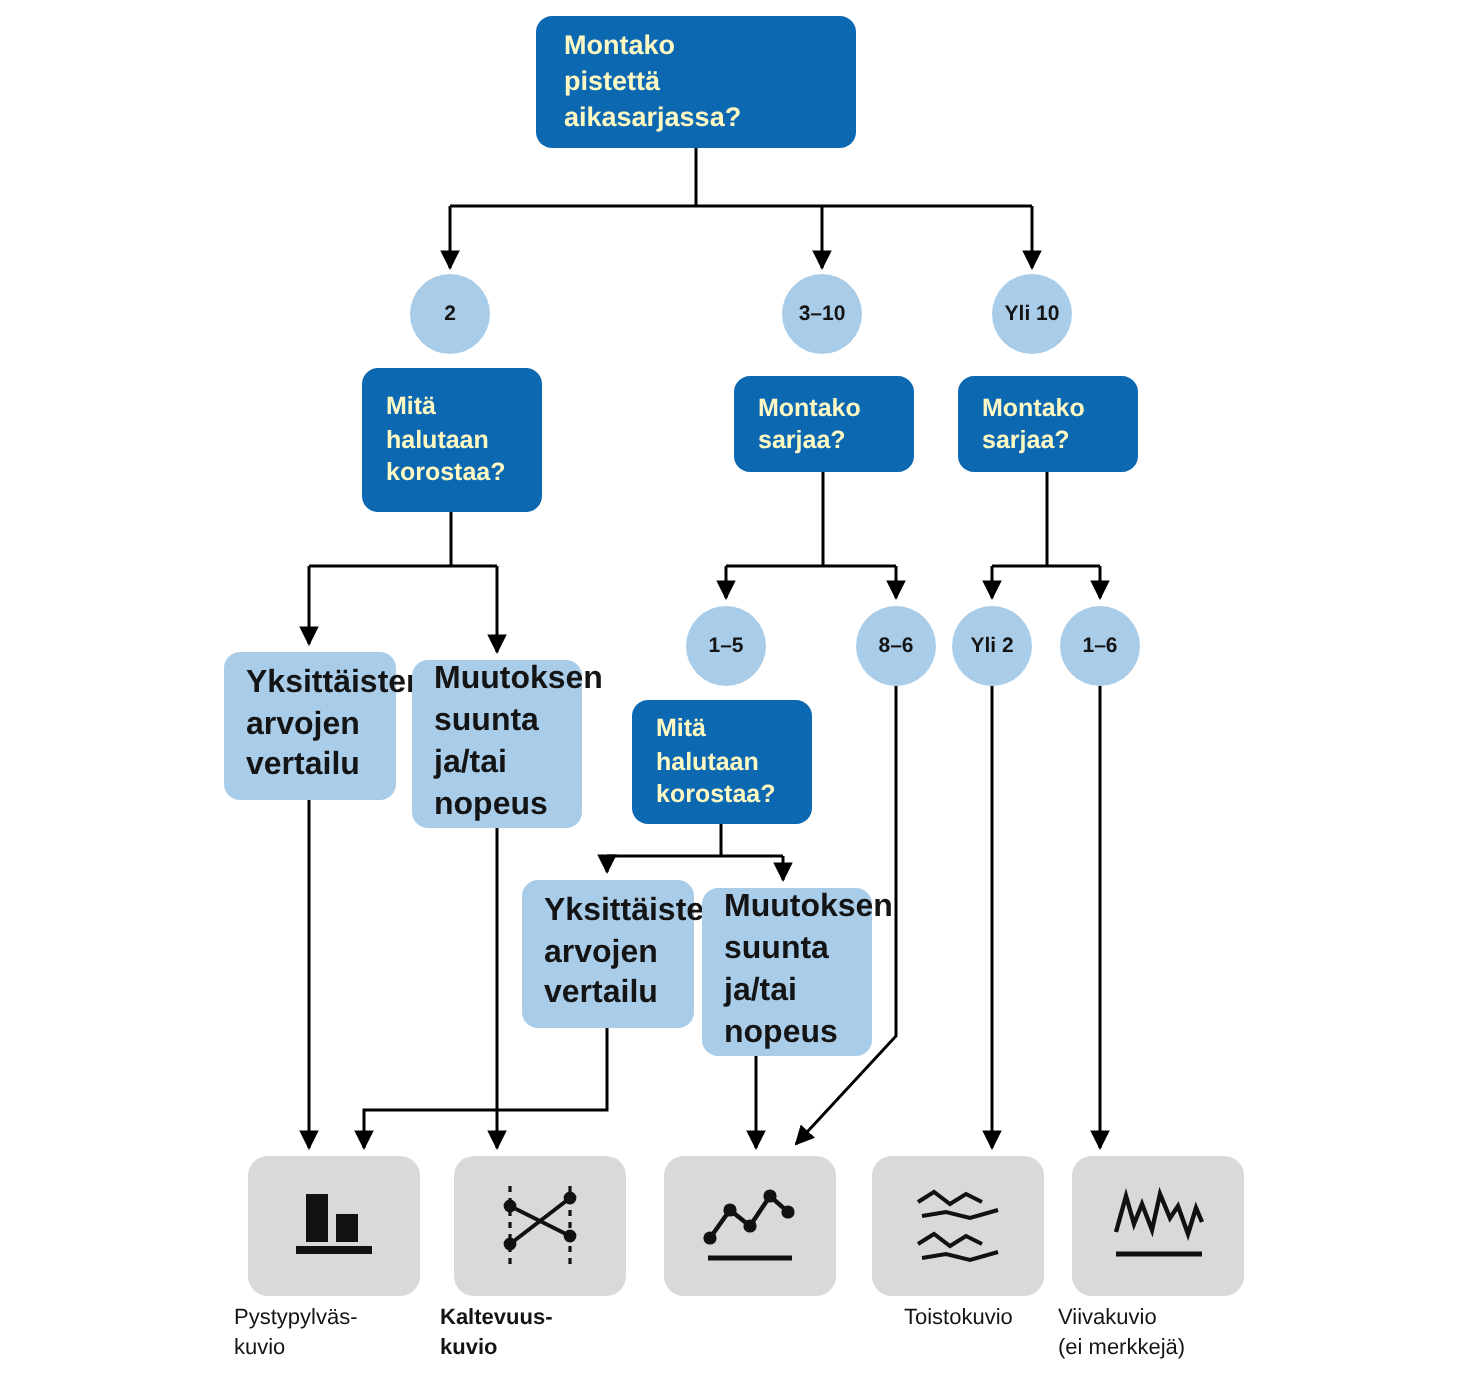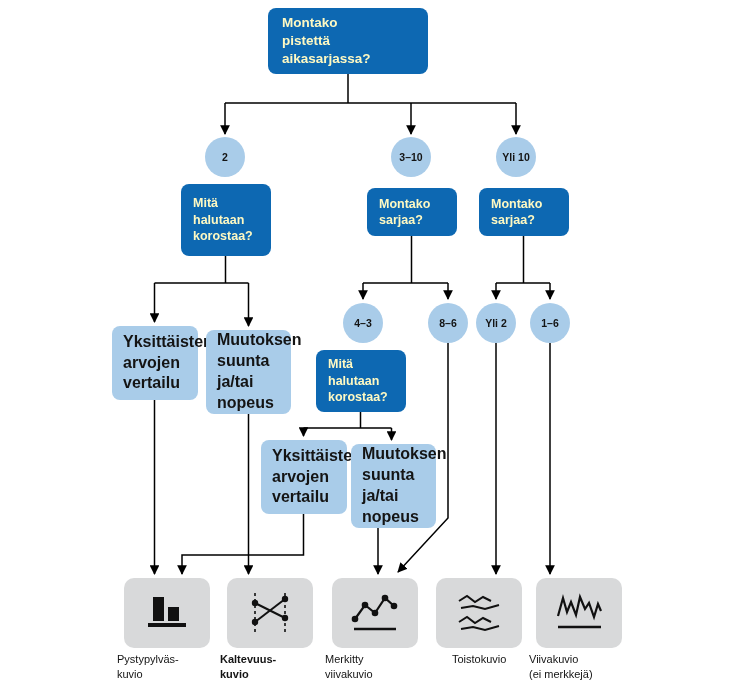--- a/index.html
+++ b/index.html
@@ -69,21 +69,21 @@
 sarjaa?</div>
 
   <div class="node light" style="left:112px; top:326px; width:86px; height:74px;">Yksittäisten
 arvojen
 vertailu</div>
   <div class="node light" style="left:206px; top:330px; width:85px; height:84px;">Muutoksen
 suunta
 ja/tai
 nopeus</div>
 
-  <div class="circle" style="left:343px; top:303px; width:40px; height:40px;">4–3</div>
+  <div class="circle" style="left:343px; top:303px; width:40px; height:40px;">1–5</div>
   <div class="circle" style="left:428px; top:303px; width:40px; height:40px;">8–6</div>
   <div class="circle" style="left:476px; top:303px; width:40px; height:40px;">Yli 2</div>
   <div class="circle" style="left:530px; top:303px; width:40px; height:40px;">1–6</div>
 
   <div class="node dark" style="left:316px; top:350px; width:90px; height:62px;">Mitä
 halutaan
 korostaa?</div>
 
   <div class="node light" style="left:261px; top:440px; width:86px; height:74px;">Yksittäisten
 arvojen
@@ -149,19 +149,17 @@
     <svg width="52" height="46" viewBox="0 0 52 46">
       <polyline points="5,26 10,8 14,22 18,12 23,25 27,7 32,19 36,13 41,27 45,14 48,21" fill="none" stroke="#111111" stroke-width="2.2"></polyline>
       <line x1="5" y1="37" x2="48" y2="37" stroke="#111111" stroke-width="2.4"></line>
     </svg>
   </div>
 
   <div class="out-label" style="left:117px; top:652px; width:100px;">Pystypylväs-
 kuvio</div>
   <div class="out-label" style="left:220px; top:652px; width:100px;font-weight:bold;">Kaltevuus-
 kuvio</div>
-  <div class="out-label" style="left:325px; top:652px; width:100px;">Merkitty
-viivakuvio</div>
   <div class="out-label" style="left:452px; top:652px; width:100px;">Toistokuvio</div>
   <div class="out-label" style="left:529px; top:652px; width:100px;">Viivakuvio
 (ei merkkejä)</div>
 
 </div>
 
 </body></html>

